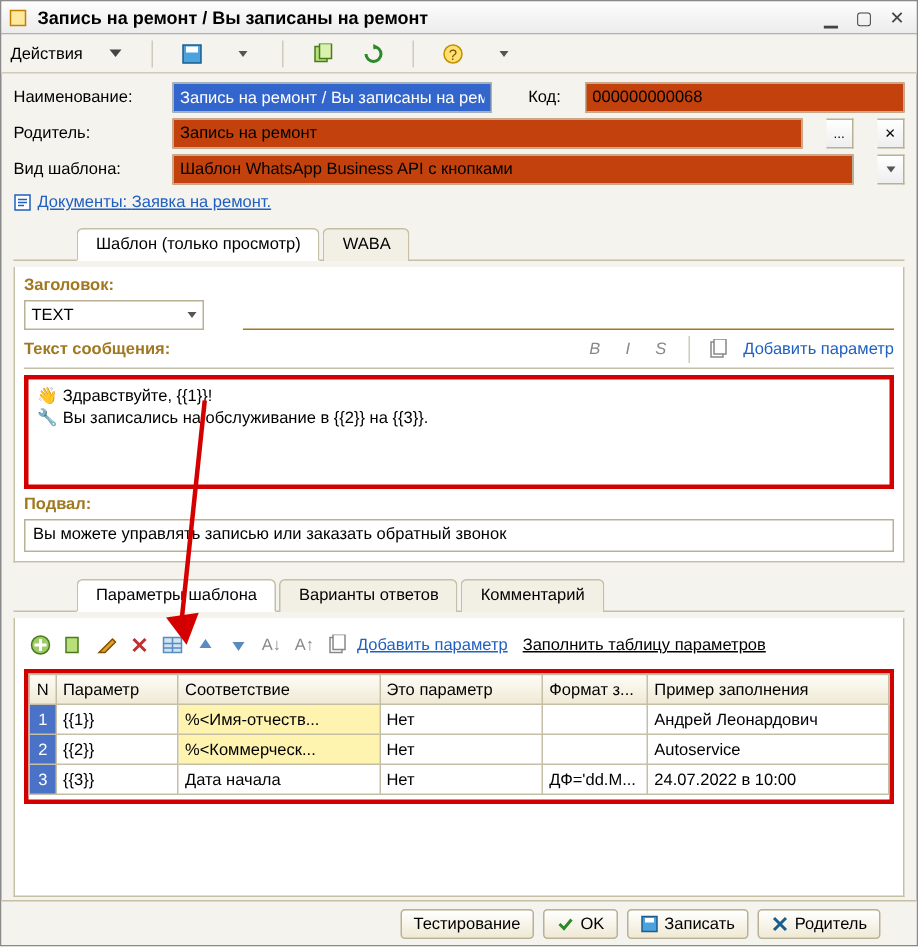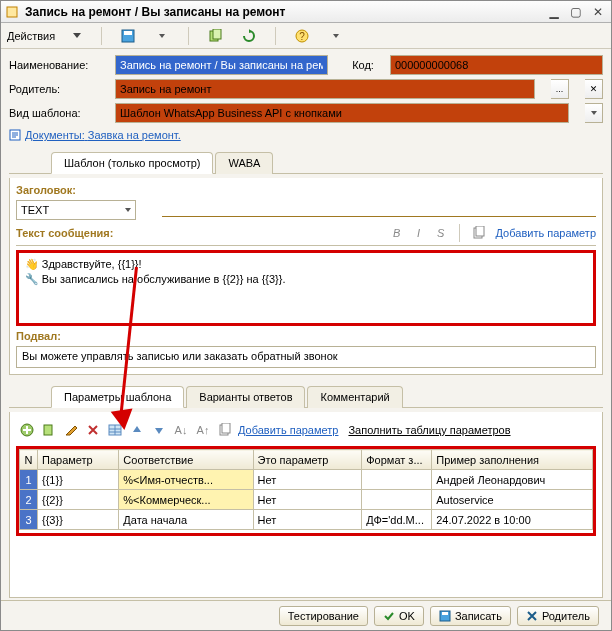--- a/index.html
+++ b/index.html
@@ -100,21 +100,21 @@
     border:1px solid #c5bfa6; border-top:none;
     padding:6px; background:#fff;
     display:flex;flex-direction:column; gap:4px;
   }
   .section-label { color:#a07820; font-weight:bold; }
   .underline-input {
     border:none; border-bottom:1px solid #a07820;
     background:transparent; padding:2px 2px; font:inherit;
     width:100%;
   }
-  .type-row{display:flex;gap:26px;align-items:flex-start;}
+  .type-row{display:flex;gap:26px;align-items:flex-end;}
   .type-select {
     width:120px;height:20px;border:1px solid #b8b195;
     display:flex;align-items:center;justify-content:space-between;
     padding:0 4px;background:#fff;
   }
   .tiny-dd{width:0;height:0;border-left:3px solid transparent;border-right:3px solid transparent;border-top:4px solid #555;}
   .msg-tools{display:flex;align-items:center;gap:10px;border-bottom:1px solid #c5bfa6;padding-bottom:3px;}
   .msg-tools .f{color:#888;font-style:italic;width:12px;text-align:center;}
   .add-param{color:#2060c0;}
   .msg-box {
@@ -135,21 +135,21 @@
   .table-wrap{border:3px solid #d40000;min-height:90px;}
   table{border-collapse:collapse;width:100%;font:inherit;}
   th,td{border:1px solid #c5bfa6;padding:2px 4px;text-align:left;height:20px;}
   th{background:linear-gradient(#fdfcf6,#efe9d4);font-weight:normal;}
   th.n-col,td.n-col{width:18px;text-align:center;}
   td.n-col{background:#4a73c7;color:#fff;}
   td.corr{background:#fff3b0;margin-left:23px;}
   .statusbar{
     height:30px;border-top:1px solid #c5bfa6;
     display:flex;align-items:center;justify-content:flex-end;
-    gap:6px;padding:0 12px;background:#f5f3ee;
+    gap:6px;padding:0 24px;background:#f5f3ee;
   }
   .sbtn{
     display:flex;align-items:center;gap:4px;
     border:1px solid #b8b195;border-radius:3px;
     padding:3px 8px;background:linear-gradient(#fff,#efe9d4);
   }
   .arrow-line{
     position:absolute;left:135px;top:267px;width:3px;height:152px;
     background:#d40000;transform:rotate(6deg);transform-origin:top;
     pointer-events:none;

